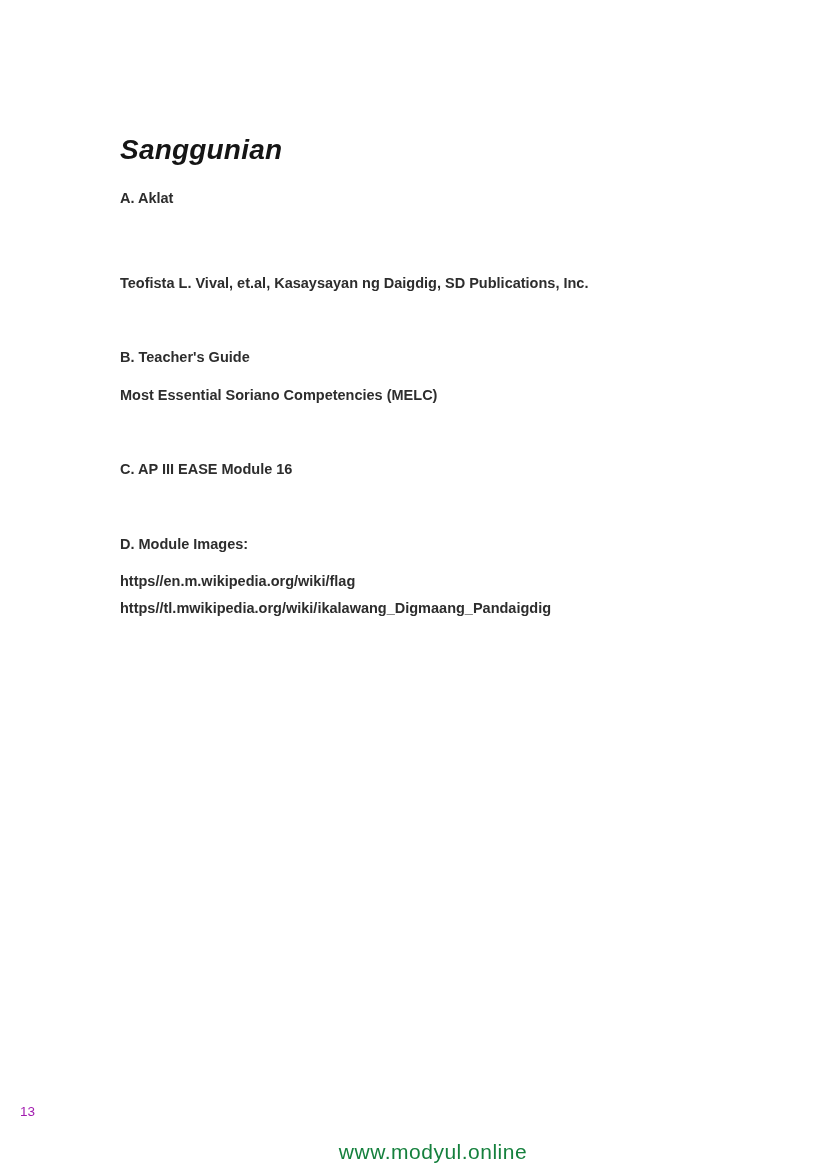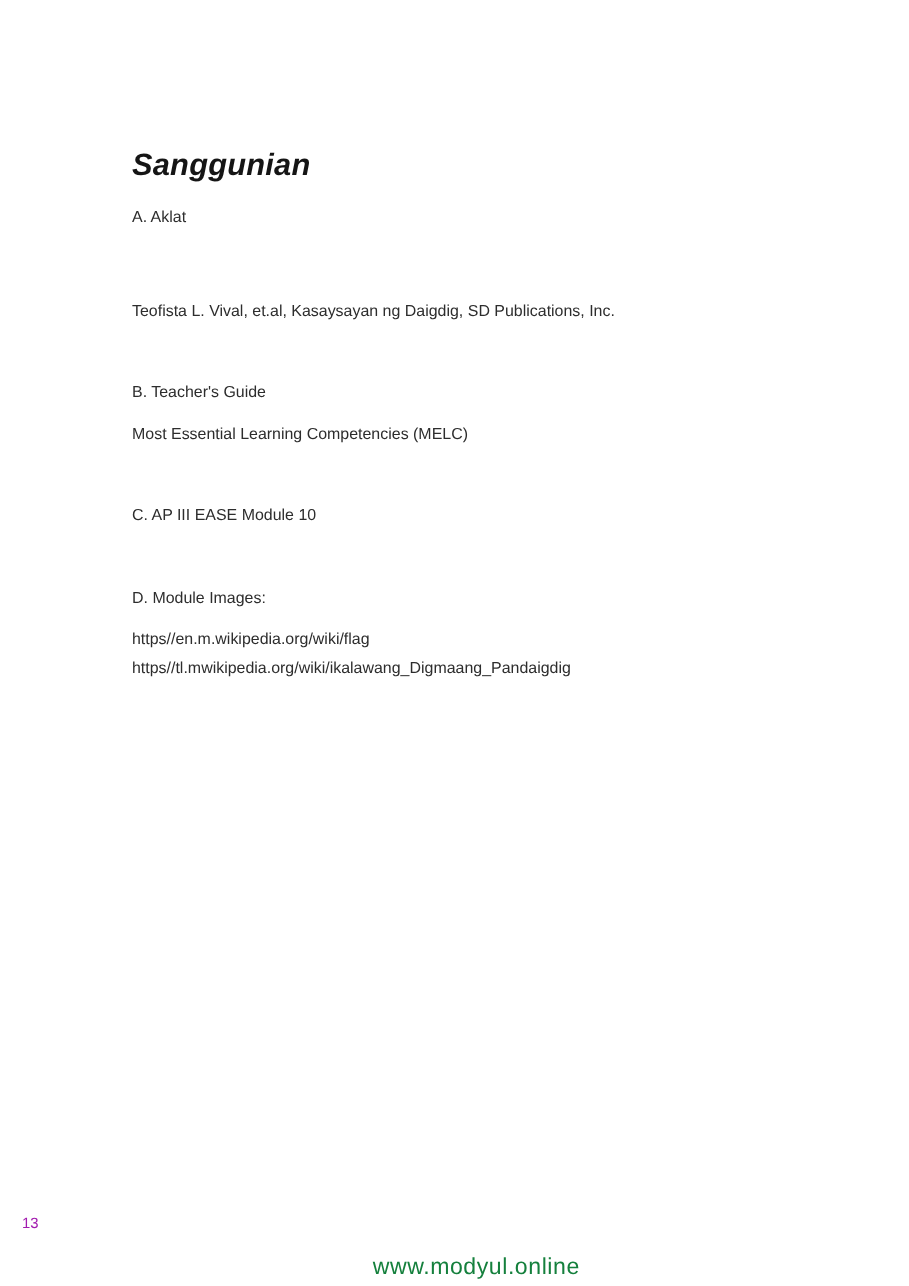--- a/index.html
+++ b/index.html
@@ -25,20 +25,21 @@
     letter-spacing: 0.2px;
   }
   .block {
     position: absolute;
     left: 100px;
     width: 630px;
     font-size: 14.5px;
     line-height: 19px;
     white-space: pre-line;
     color: #2d2d2d;
+    font-weight: bold;
   }
   .pos-a-label   { top: 169px; }
   .pos-a-entry1  { top: 207px; }
   .pos-a-entry2  { top: 254px; }
   .pos-b-label   { top: 328px; }
   .pos-b-entry1  { top: 366px; }
   .pos-c-label   { top: 440px; }
   .pos-d-label   { top: 515px; }
   .pos-d-entry1  { top: 552px; }
   .pos-d-entry2  { top: 579px; }
@@ -71,23 +72,23 @@
 
   <h1 class="doc-title">Sanggunian</h1>
 
   <div class="block pos-a-label">A. Aklat</div>
 
 
   <div class="block pos-a-entry2">Teofista L. Vival, et.al, Kasaysayan ng Daigdig, SD Publications, Inc.</div>
 
   <div class="block pos-b-label">B. Teacher's Guide</div>
 
-  <div class="block pos-b-entry1">Most Essential Learning Competencies (MELC)</div>
+  <div class="block pos-b-entry1">Most Essential Soriano Competencies (MELC)</div>
 
-  <div class="block pos-c-label">C. AP III EASE Module 10</div>
+  <div class="block pos-c-label">C. AP III EASE Module 16</div>
 
   <div class="block pos-d-label">D. Module Images:</div>
 
   <div class="block pos-d-entry1">https//en.m.wikipedia.org/wiki/flag</div>
 
   <div class="block pos-d-entry2">https//tl.mwikipedia.org/wiki/ikalawang_Digmaang_Pandaigdig</div>
 
   <div class="page-number">13</div>
 
   <div class="watermark">www.modyul.online</div>

